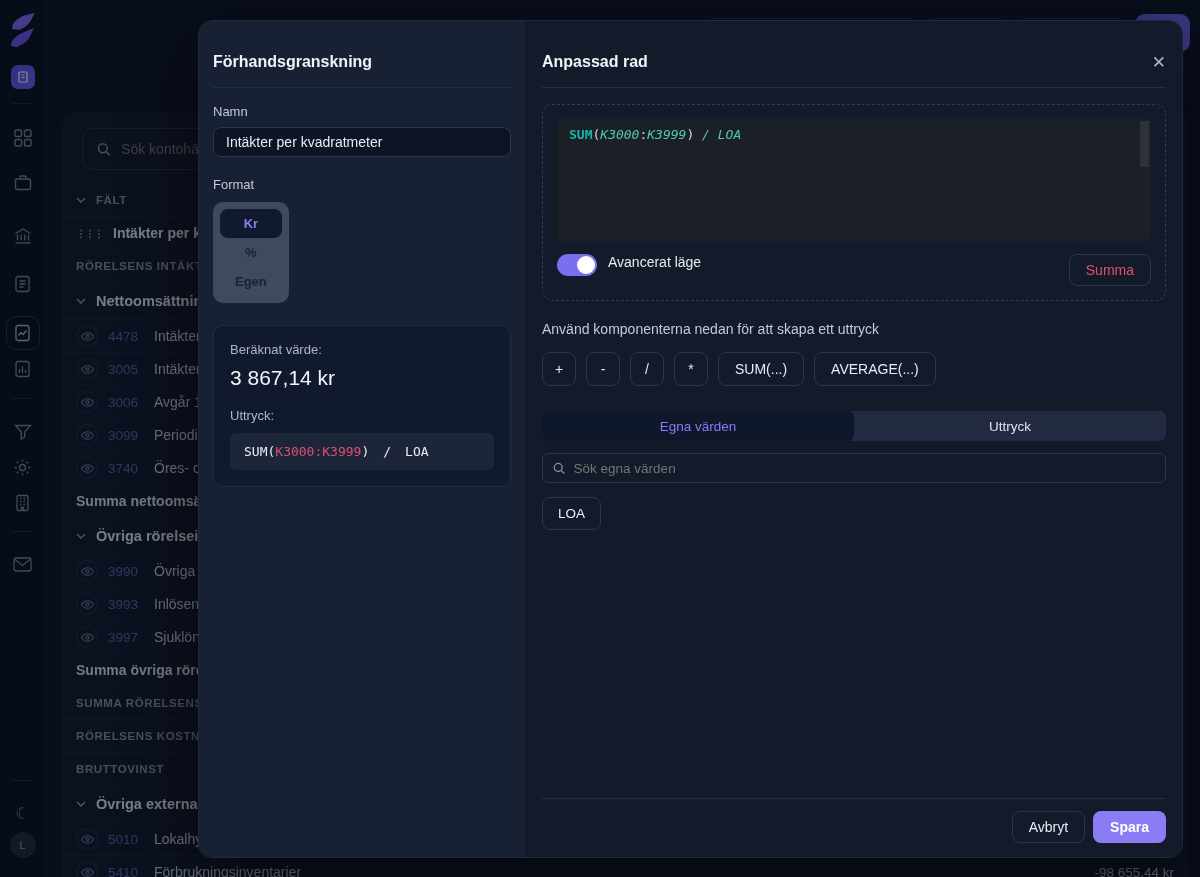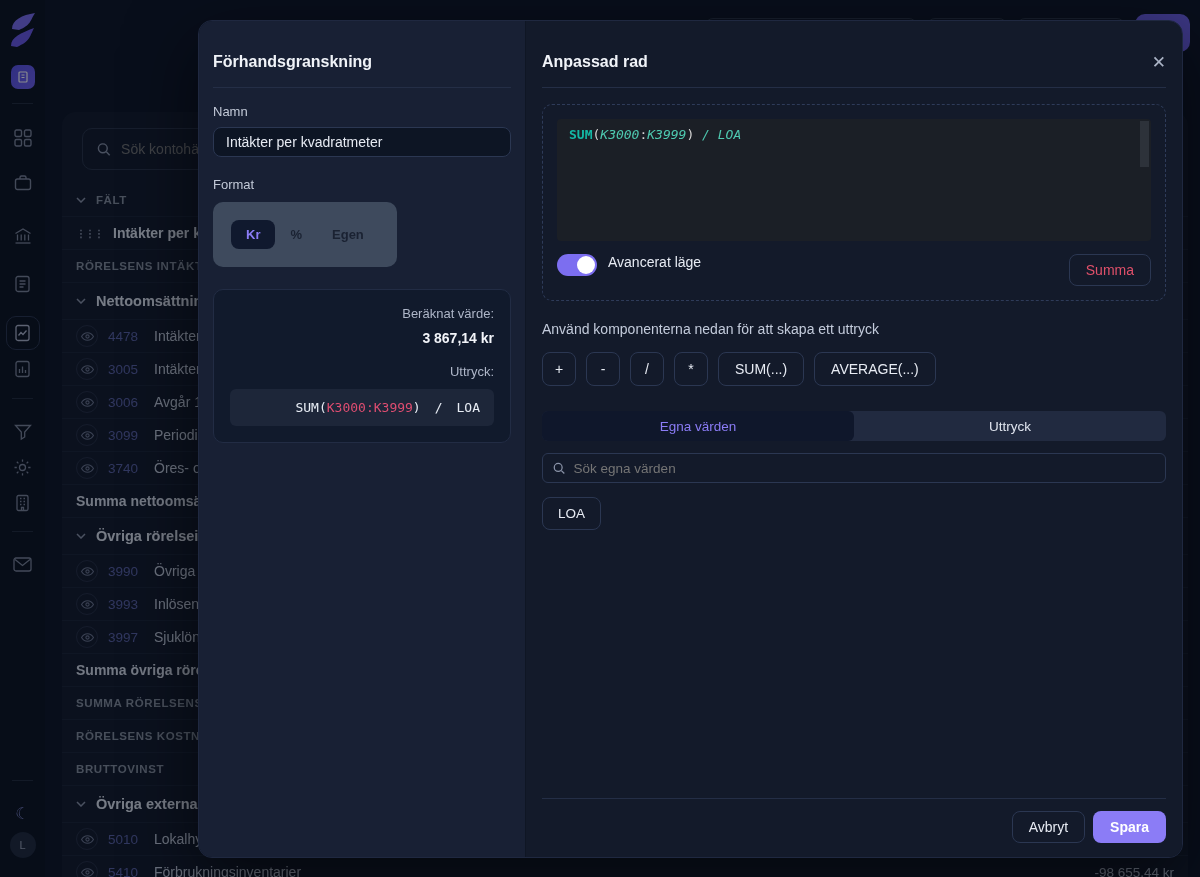--- a/index.html
+++ b/index.html
@@ -57,27 +57,27 @@
            box-shadow:0 24px 70px rgba(0,0,0,.55); border:1px solid #1f2840; }
 
   
   .panel-left { width:326px; background:#182034; padding:32px 14px 0 14px; }
   .panel-title { font-size:16px; font-weight:700; color:#f0f3f8; }
   .p-divider { height:1px; background:#242e46; margin:16px 0; }
   .field-label { font-size:13px; color:#c3cad8; margin-bottom:8px; }
   .text-input { width:100%; height:30px; background:#0d1524; border:1px solid #2b3752;
                 border-radius:8px; padding:0 12px; font-size:14px; color:#e7ebf3;
                 font-family:"Liberation Sans",sans-serif; outline:none; }
-  .seg-track { display:inline-flex; background:#3e4a5d; border-radius:10px; padding:18px; margin-top:2px; }
+  .seg-track { display:inline-flex; background:#3e4a5d; border-radius:10px; padding:7px; margin-top:2px;flex-direction:column; }
   .seg { padding:7px 15px; border-radius:8px; font-size:13px; font-weight:700; color:#1a2232;
          background:transparent; border:none; cursor:pointer; font-family:"Liberation Sans",sans-serif; }
   .seg.active { background:#10192e; color:#8b7cf6; }
-  .calc-card { margin-top:22px; background:#111a2c; border:1px solid #222c44; border-radius:10px; padding:16px;text-align:right; }
+  .calc-card { margin-top:22px; background:#111a2c; border:1px solid #222c44; border-radius:10px; padding:16px; }
   .calc-label { font-size:13px; color:#aeb6c8; }
-  .calc-value { font-size:14px; font-weight:700; color:#f2f4f9; margin-top:9px; }
+  .calc-value { font-size:21px; font-weight:400; color:#f2f4f9; margin-top:9px; }
   .expr-label { font-size:13px; color:#aeb6c8; margin-top:18px; }
   .expr-chip { margin-top:10px; background:#1d2639; border-radius:6px; padding:11px 14px;
                font-family:"DejaVu Sans Mono",monospace; font-size:13px; color:#e8edf5; }
   .expr-chip .pink { color:#df4d71; }
   .expr-chip .op { margin:0 14px; }
 
   
   .panel-right { flex:1; background:#131a2a; border-left:1px solid #0f1624;
                  display:flex; flex-direction:column; padding:0 16px; }
   .pr-head { display:flex; align-items:center; justify-content:space-between; padding-top:32px; }

